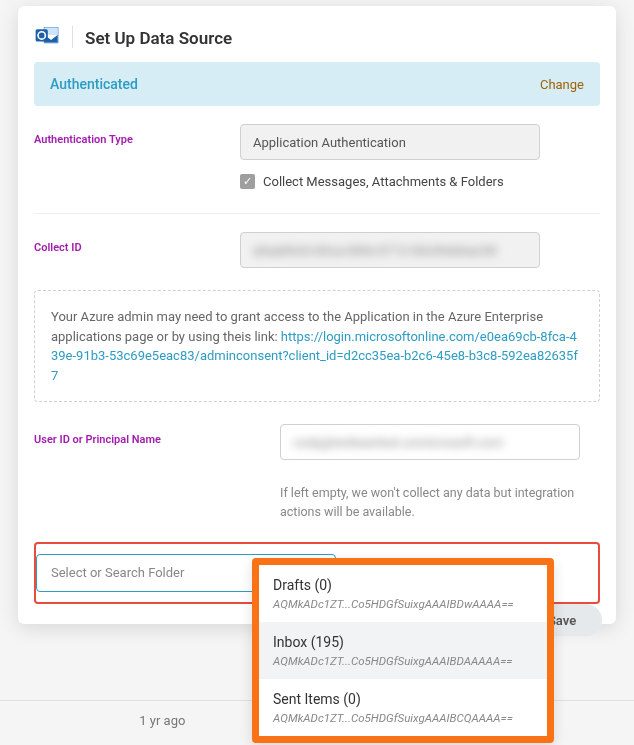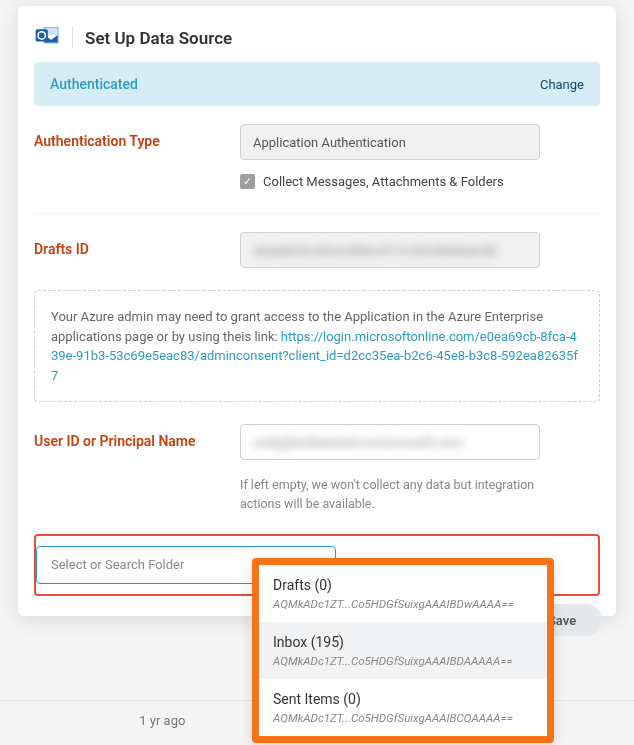--- a/index.html
+++ b/index.html
@@ -65,35 +65,35 @@
     display: flex;
     justify-content: space-between;
     align-items: center;
   }
   .auth-label {
     color: #2d9cc2;
     font-size: 14px;
     font-weight: 500;
   }
   .change-link {
-    color: #0c4a6e;
+    color: #a16207;
     font-size: 13px;
     cursor: pointer;
   }
   .form-row {
     display: flex;
     align-items: flex-start;
     padding: 0 16px;
     margin-bottom: 16px;
   }
   .form-label {
     width: 206px;
-    font-size: 14px;
+    font-size: 11px;
     font-weight: 600;
-    color: #c2410c;
+    color: #a21caf;
     padding-top: 9px;
     flex: none;
   }
   .form-control-col {
     flex: 1;
   }
   .select-box, .text-input {
     width: 300px;
     height: 36px;
     border: 1px solid #d0d0d0;
@@ -153,21 +153,21 @@
     line-height: 1.5;
   }
   .info-box a {
     color: #2d9cc2;
     text-decoration: none;
     word-break: break-all;
   }
   .hint {
     font-size: 12.5px;
     color: #888;
-    margin-top: 16px;
+    margin-top: 24px;
     line-height: 1.5;
     width: 300px;
   }
   .highlight-row {
     margin: 0 16px 0 16px;
     border: 2px solid #e74c3c;
     border-radius: 4px;
     padding: 10px 0 10px 0;
     display: flex;
     align-items: center;
@@ -283,33 +283,33 @@
       <div class="checkbox-row">
         <span class="checkbox">✓</span>
         <span>Collect Messages, Attachments &amp; Folders</span>
       </div>
     </div>
   </div>
 
   <hr class="section-sep">
 
   <div class="form-row" style="margin-bottom:22px;">
-    <div class="form-label">Drafts ID</div>
+    <div class="form-label">Collect ID</div>
     <div class="form-control-col">
       <div class="text-input gray">
         <span class="blurred">a0aa00cb-00ca-000e-0712-00c00e0eac00</span>
       </div>
     </div>
   </div>
 
   <div class="info-box">
     <span>Your Azure admin may need to grant access to the Application in the Azure Enterprise applications page or by using theis link: </span><a href="#">https://login.microsoftonline.com/e0ea69cb-8fca-439e-91b3-53c69e5eac83/adminconsent?client_id=d2cc35ea-b2c6-45e8-b3c8-592ea82635f7</a>
   </div>
 
-  <div class="form-row" style="margin-bottom:20px;">
+  <div class="form-row" style="margin-bottom:20px;gap:40px;">
     <div class="form-label">User ID or Principal Name</div>
     <div class="form-control-col">
       <div class="text-input">
         <span class="blurred">cody@tenkeantest.onmicrosoft.com</span>
       </div>
       <div class="hint">If left empty, we won't collect any data but integration actions will be available.</div>
     </div>
   </div>
 
   <div class="highlight-row">

